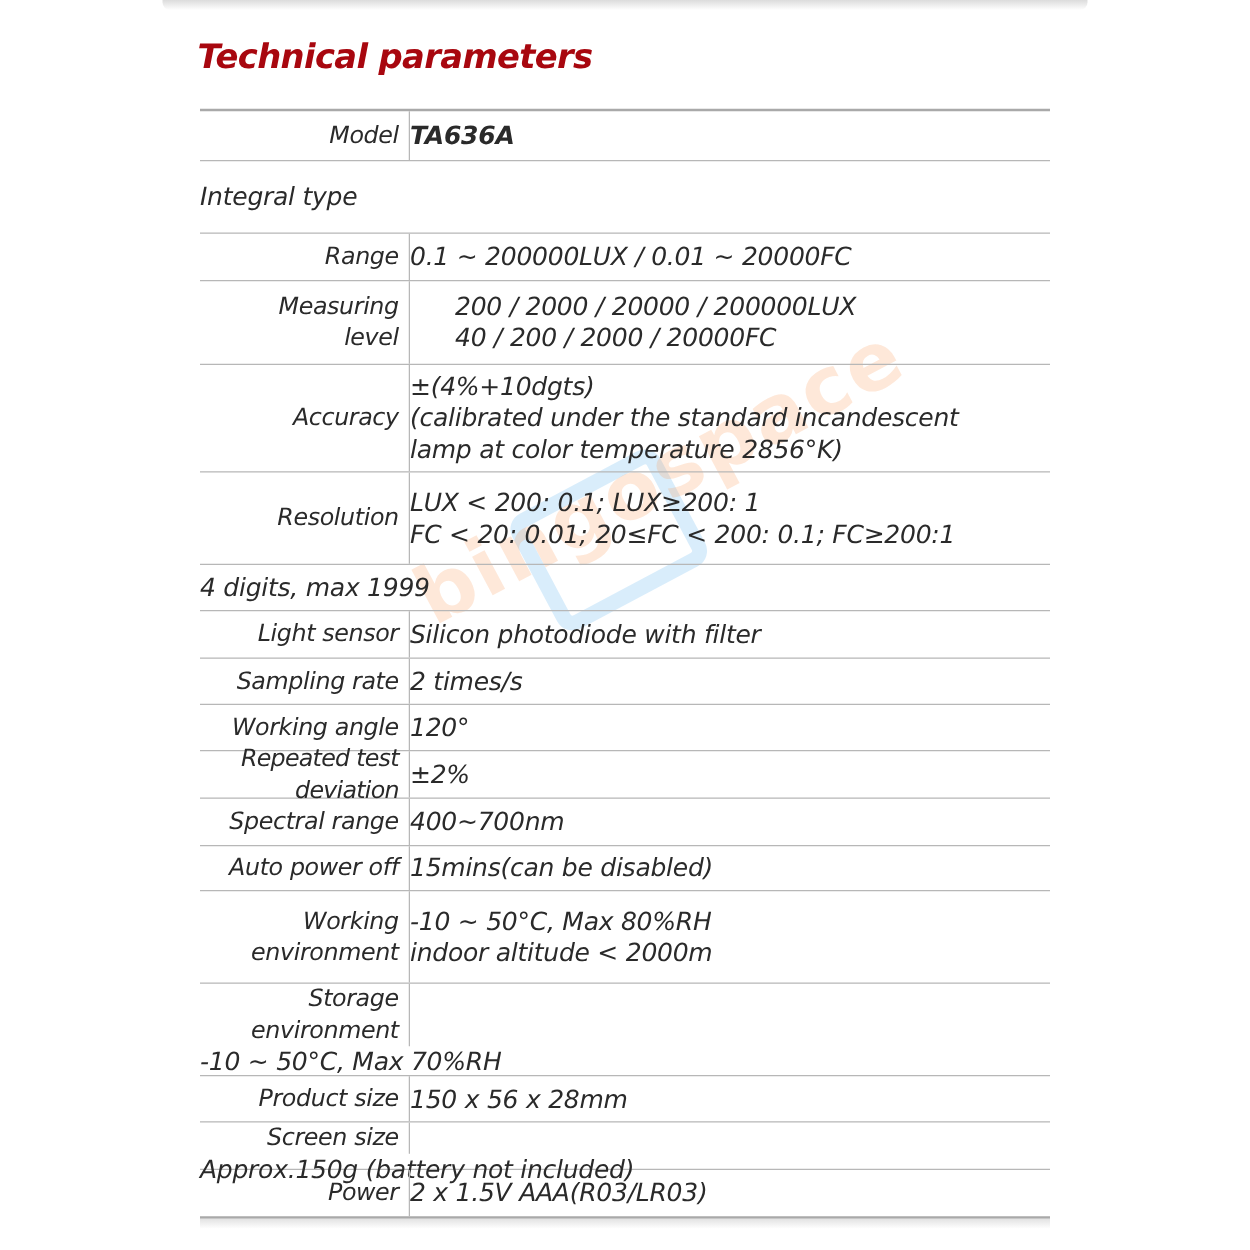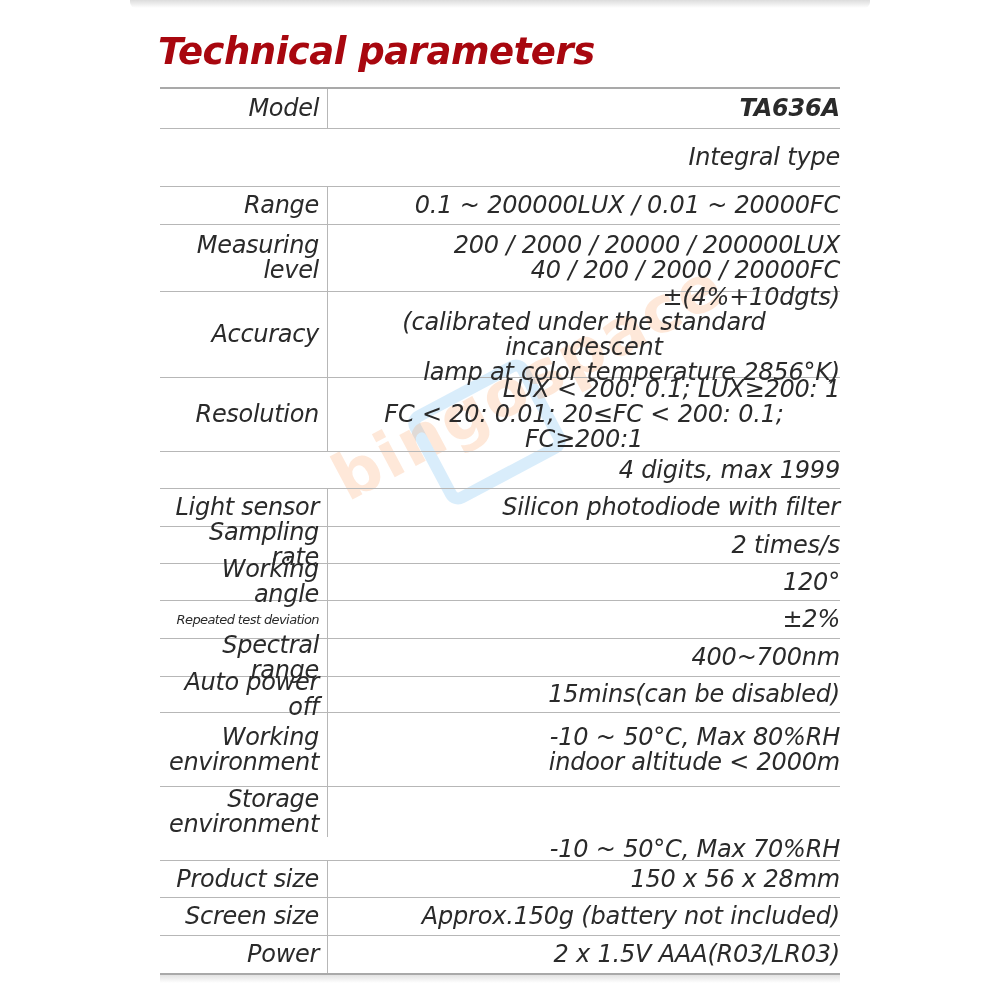--- a/index.html
+++ b/index.html
@@ -1,34 +1,34 @@
 <!DOCTYPE html>
 <html><head>
 <meta charset="utf-8">
 <style>
   html, body { margin:0; padding:0; }
   body { width:1000px; height:1000px; background:#ffffff; position:relative; overflow:hidden;
          font-family:"DejaVu Sans", sans-serif; }
   .top-shadow { position:absolute; left:130px; top:0; width:740px; height:8px;
                 background:linear-gradient(#dcdcdc, #ffffff); border-radius:0 0 6px 6px; }
   .title { position:absolute; left:158px; top:30px; font-family:"DejaVu Sans", sans-serif;
-           font-weight:bold; font-style:italic; font-size:37px; color:#a8070f; letter-spacing:-0.5px; }
+           font-weight:bold; font-style:italic; font-size:27px; color:#a8070f; letter-spacing:-0.5px; }
   .table { position:absolute; left:160px; top:87px; width:680px; border-top:2px solid #a9a9a9;
            border-bottom:2px solid #a9a9a9; }
   .bottom-shadow { position:absolute; left:160px; top:975px; width:680px; height:8px;
                    background:linear-gradient(#e2e2e2, #ffffff); }
   .row { display:flex; border-bottom:1px solid #b7b7b7; box-sizing:border-box; }
   .row:last-child { border-bottom:none; }
   .label { width:168px; box-sizing:border-box; border-right:1px solid #b7b7b7; text-align:right;
            padding-right:8px; display:flex; align-items:center; justify-content:flex-end;
-           font-style:italic; font-size:24px; color:#2a2a2a; line-height:25px; white-space:pre-line;
+           font-style:italic; font-size:19px; color:#2a2a2a; line-height:25px; white-space:pre-line;
            font-family:"DejaVu Sans", sans-serif; font-weight:300; letter-spacing:-0.3px; }
-  .label.small { font-size:13px; letter-spacing:-0.6px; }
-  .value { flex:1; text-align:center; display:flex; flex-direction:column; align-items:flex-end;
-           justify-content:center; font-style:italic; font-size:24px; color:#2a2a2a; line-height:25px;
+  .label.small { font-size:19px; letter-spacing:-0.6px; }
+  .value { flex:1; text-align:center; display:flex; flex-direction:column; align-items:flex-start;
+           justify-content:center; font-style:italic; font-size:20px; color:#2a2a2a; line-height:25px;
            letter-spacing:-0.2px; }
   .value.bold { font-weight:bold; }
   .watermark { position:absolute; left:300px; top:380px; width:460px; height:220px; pointer-events:none; }
   .wm-text { position:absolute; left:20px; top:70px; transform:rotate(-28deg); transform-origin:left top;
              font-family:"DejaVu Sans", sans-serif; font-weight:bold; font-size:64px;
              color:rgba(250,150,80,0.22); letter-spacing:2px; white-space:nowrap; }
   .wm-logo { position:absolute; left:120px; top:0; width:110px; height:80px;
              border:12px solid rgba(120,190,240,0.28); border-radius:14px; transform:rotate(-28deg); }
 </style>
 </head>
@@ -53,21 +53,21 @@
       <div class="value">
         <span>Integral type</span>
       </div>
     </div>
     <div class="row" style="height: 38px;">
       <div class="label">Range</div>
       <div class="value">
         <span>0.1 ~ 200000LUX  /  0.01 ~ 20000FC</span>
       </div>
     </div>
-    <div class="row" style="height: 67px;">
+    <div class="row" style="height: 67px; gap: 36px;">
       <div class="label">Measuring
 level</div>
       <div class="value">
         <span>200 / 2000 / 20000 / 200000LUX</span>
         <span>40 / 200 / 2000 / 20000FC</span>
       </div>
     </div>
     <div class="row" style="height: 86px;">
       <div class="label">Accuracy</div>
       <div class="value">
@@ -138,21 +138,21 @@
       <div class="value">
         <span>-10 ~ 50°C, Max 70%RH</span>
       </div>
     </div>
     <div class="row" style="height: 37px;">
       <div class="label">Product size</div>
       <div class="value">
         <span>150 x 56 x 28mm</span>
       </div>
     </div>
-    <div class="row" style="height: 38px;">
+    <div class="row" style="height: 38px; flex-direction: column;">
       <div class="label">Screen size</div>
       <div class="value">
         <span>Approx.150g (battery not included)</span>
       </div>
     </div>
     <div class="row" style="height: 37px;">
       <div class="label">Power</div>
       <div class="value">
         <span>2 x 1.5V AAA(R03/LR03)</span>
       </div>

